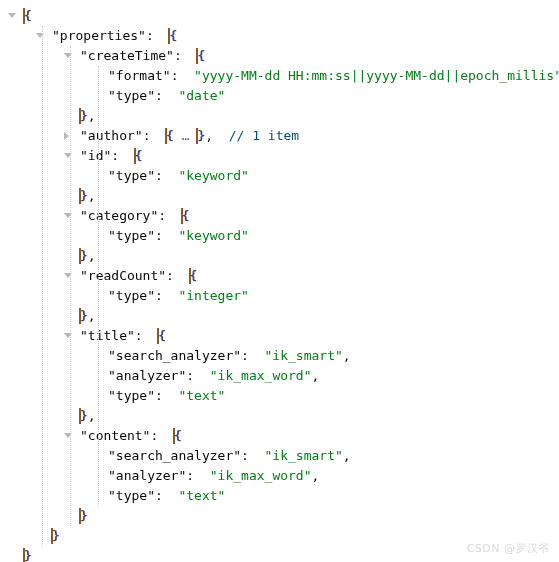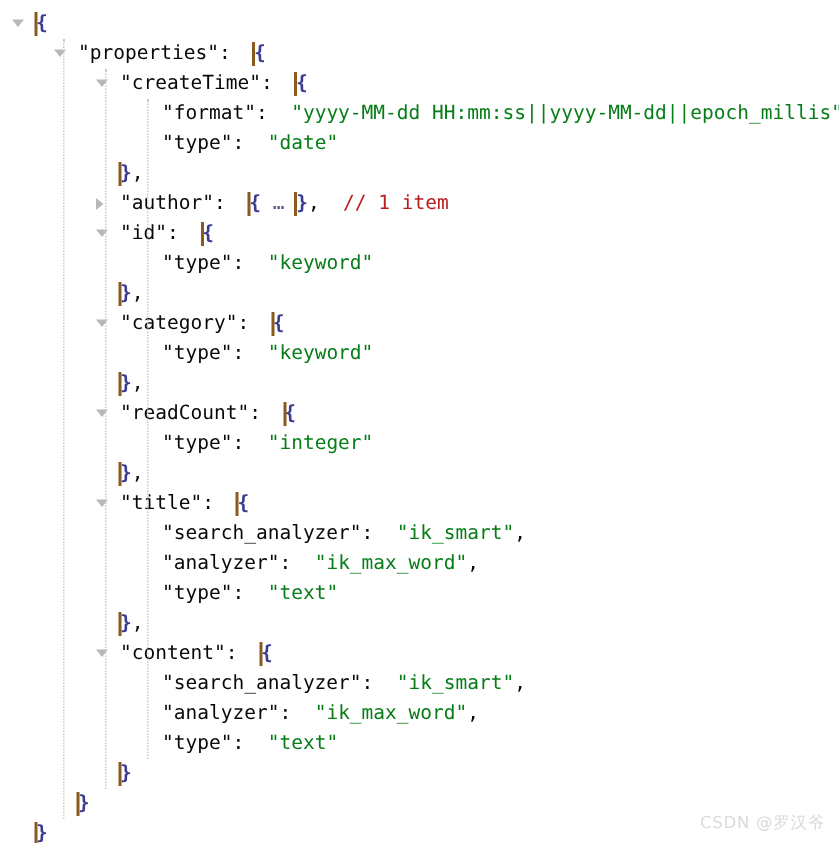--- a/index.html
+++ b/index.html
@@ -72,21 +72,21 @@
     position: absolute;
     top: 0;
     width: 1px;
     border-left: 1px dotted #c9c9c9;
   }
 
   
   .k    { color: #080808; }   
   .s    { color: #067d17; }   
   .p    { color: #080808; }   
-  .cmt  { color: #b91c1c; }
+  .cmt  { color: #0c4a6e; }
   .ellipsis { color: #5a5a8f; }
 
   .brace {
     position: relative;
     display: inline-block;
     color: #3b3b8f;
     font-weight: bold;
   }
   .brace::before {
     content: "";

